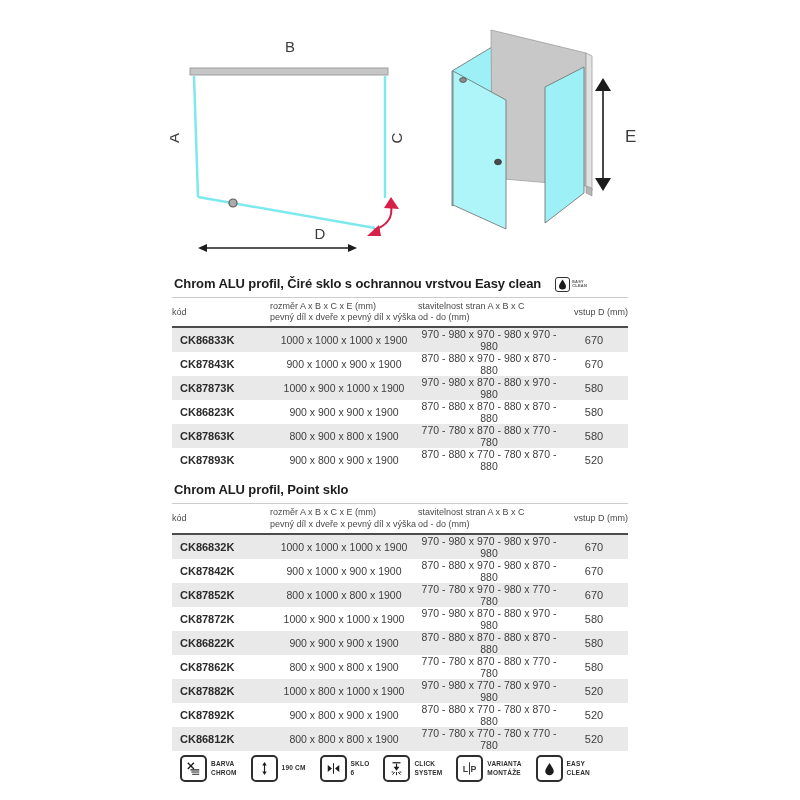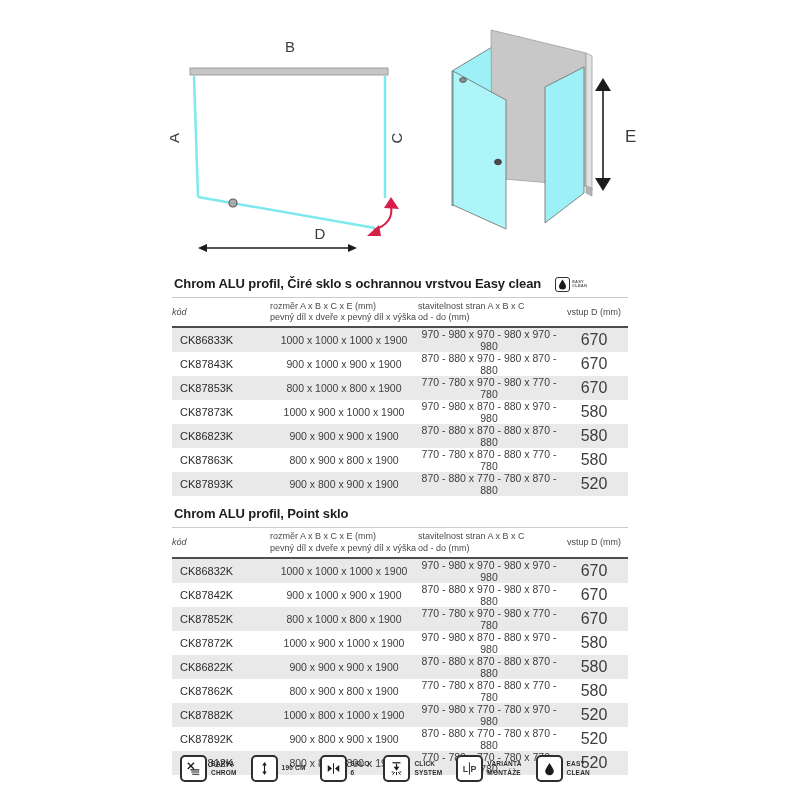--- a/index.html
+++ b/index.html
@@ -23,29 +23,29 @@
   .ec-mini-box{
     width:13px;height:13px;border:1.4px solid #2e2e2e;border-radius:3px;
     display:flex;align-items:center;justify-content:center;flex:0 0 auto;
   }
   .ec-mini-txt{font-size:4px;font-weight:bold;color:#555;line-height:1.2;letter-spacing:0.2px;}
   .spec-table{width:100%;border-collapse:collapse;border-top:1px solid #cccccc;margin-bottom:9px;}
   .spec-table thead th{
     font-size:9px;font-weight:normal;color:#4a4a4a;line-height:1.25;
     padding:3px 0 3px 0;border-bottom:2px solid #4d4d4d;vertical-align:middle;
   }
-  th.col-code{text-align:left;padding-left:8px;width:98px;font-style:italic;}
+  th.col-code{text-align:left;padding-left:8px;width:98px;}
   th.col-size{width:148px;text-align:left;}
   th.col-adjust{width:142px;text-align:left;}
-  th.col-entry{width:68px;text-align:center;}
+  th.col-entry{width:68px;text-align:right;}
   .spec-table tbody tr{height:20px;}
   .spec-table tbody tr:nth-child(odd){background:#e9e9e9;}
   .spec-table td{padding:0;font-size:10.5px;color:#3d3d3d;text-align:center;vertical-align:middle;}
-  td.cell-code{text-align:left;padding-left:8px;font-weight:normal;color:#2b2b2b;font-size:11px;}
-  td.cell-entry{font-size:16px;}
+  td.cell-code{text-align:left;padding-left:8px;font-weight:bold;color:#2b2b2b;font-size:11px;}
+  td.cell-entry{font-size:11px;}
 
   
   #footer{position:absolute;left:180px;top:755px;display:flex;align-items:center;gap:14px;}
   .badge{display:flex;align-items:center;gap:4px;}
   .badge-box{
     width:23px;height:23px;border:2px solid #2e2e2e;border-radius:5px;
     display:flex;align-items:center;justify-content:center;flex:0 0 auto;background:#fff;
   }
   .badge-label{font-size:6.5px;font-weight:bold;color:#2e2e2e;line-height:1.3;letter-spacing:0.2px;}
 </style>
@@ -130,26 +130,20 @@
           <td class="cell-range">970 - 980 x 970 - 980 x 970 - 980</td>
           <td class="cell-entry">670</td>
         </tr>
         <tr>
           <td class="cell-code">CK87843K</td>
           <td class="cell-size">900 x 1000 x 900 x 1900</td>
           <td class="cell-range">870 - 880 x 970 - 980 x 870 - 880</td>
           <td class="cell-entry">670</td>
         </tr>
         <tr>
-          <td class="cell-code">CK87853K</td>
-          <td class="cell-size">800 x 1000 x 800 x 1900</td>
-          <td class="cell-range">770 - 780 x 970 - 980 x 770 - 780</td>
-          <td class="cell-entry">670</td>
-        </tr>
-        <tr>
           <td class="cell-code">CK87873K</td>
           <td class="cell-size">1000 x 900 x 1000 x 1900</td>
           <td class="cell-range">970 - 980 x 870 - 880 x 970 - 980</td>
           <td class="cell-entry">580</td>
         </tr>
         <tr>
           <td class="cell-code">CK86823K</td>
           <td class="cell-size">900 x 900 x 900 x 1900</td>
           <td class="cell-range">870 - 880 x 870 - 880 x 870 - 880</td>
           <td class="cell-entry">580</td>

